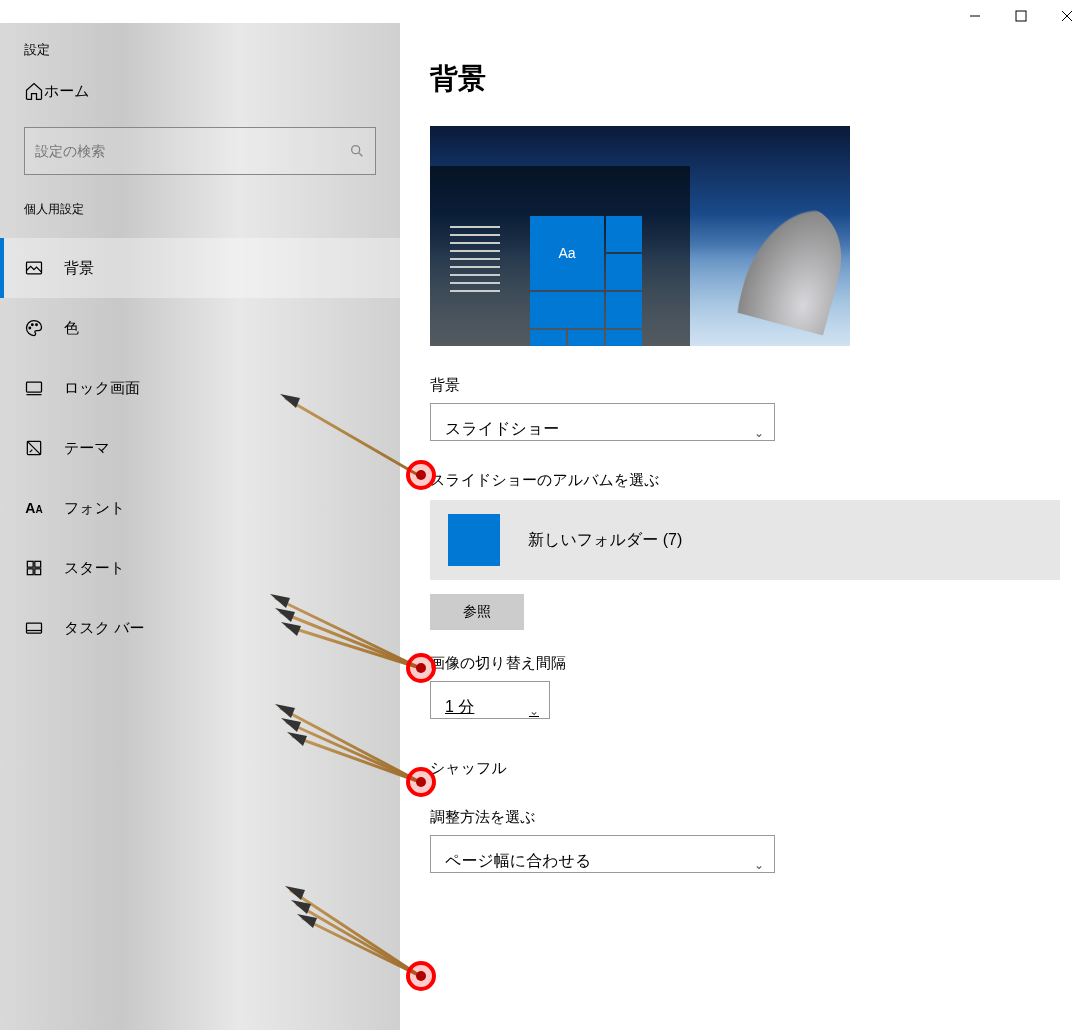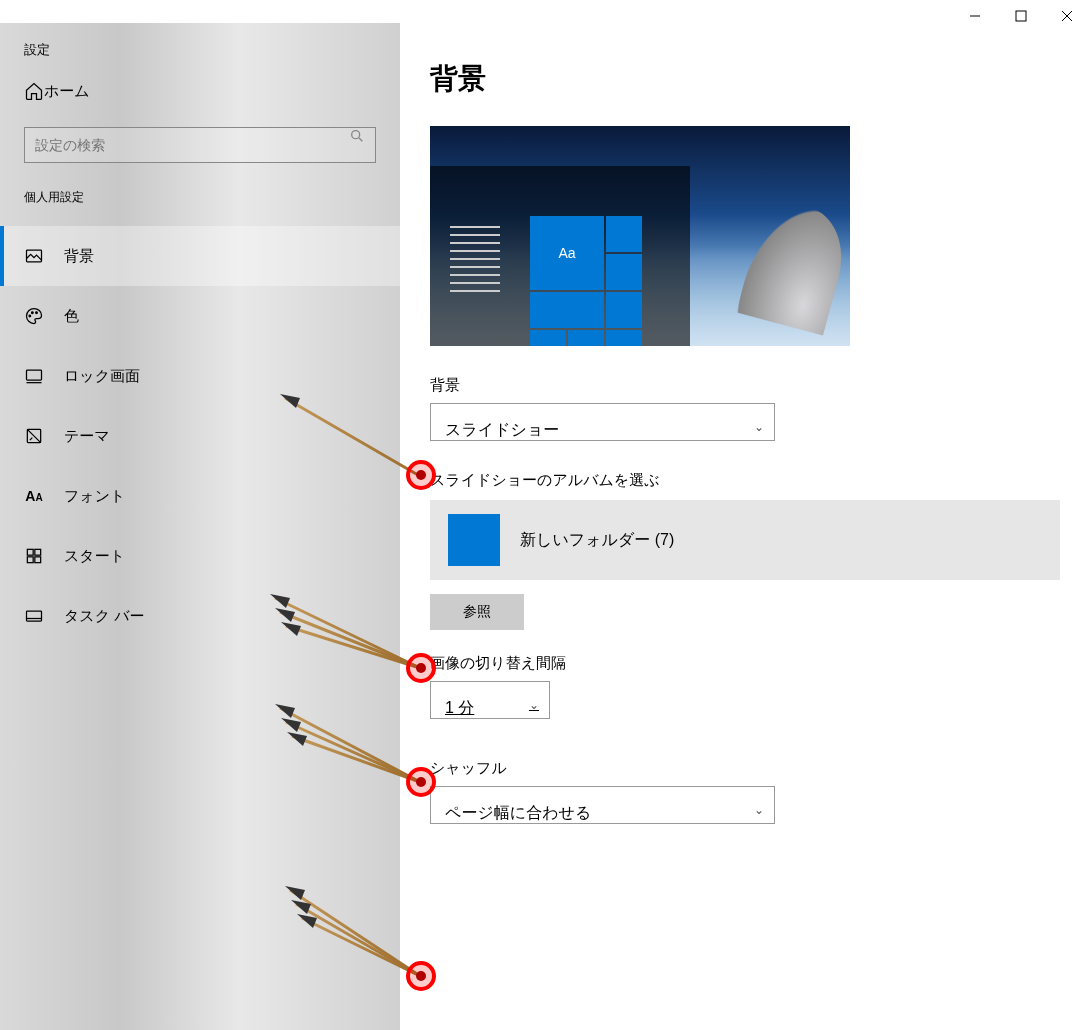--- a/index.html
+++ b/index.html
@@ -4,21 +4,21 @@
 <style>
 * { margin: 0; padding: 0; box-sizing: border-box; font-family: "Yu Gothic UI", "Meiryo", sans-serif; }
 body { width: 1090px; height: 1030px; background: #fff; display: flex; overflow: hidden; position: relative; }
 
 
 .sidebar { width: 400px; height: 100%; background: linear-gradient(90deg, #d9d9d9 0%, #c8c8c8 30%, #e8e8e8 60%, #d0d0d0 100%); position: relative; margin-top: 23px; }
 .sidebar-title { font-size: 13px; padding: 18px 0 0 24px; color: #000; }
 .home-row { display: flex; align-items: center; padding: 22px 0 18px 24px; gap: 0; cursor: pointer; }
 .home-row .icon { width: 20px; height: 20px; }
 .home-row .label { font-size: 15px; }
-.search-box { margin: 8px 24px 22px 24px; height: 36px; border: 1px solid #888; background: rgba(255,255,255,0.15); display: flex; padding: 0 10px; }
+.search-box { margin: 8px 24px 22px 24px; height: 48px; border: 1px solid #888; background: rgba(255,255,255,0.15); display: flex; align-items: center; padding: 0 10px; }
 .search-box input { flex: 1; border: none; background: transparent; font-size: 14px; color: #555; outline: none; }
 .search-box .search-icon { width: 16px; height: 16px; opacity: 0.5; }
 .category-title { font-size: 12px; font-weight: 400; padding: 4px 0 20px 24px; }
 .nav-item { display: flex; align-items: center; height: 60px; padding-left: 24px; gap: 20px; cursor: pointer; }
 .nav-item .icon { width: 20px; height: 20px; display: flex; align-items: center; justify-content: center; }
 .nav-item .label { font-size: 15px; }
 .nav-item.active { background: rgba(255,255,255,0.35); border-left: 4px solid #0078d4; padding-left: 20px; }
 
 
 .main { flex: 1; padding: 0 30px 30px 30px; overflow-y: auto; position: relative; }
@@ -32,26 +32,26 @@
 .preview .taskbar { position: absolute; bottom: 0; left: 0; width: 260px; height: 180px; background: rgba(0,0,0,0.6); }
 .preview .lines { position: absolute; left: 20px; top: 60px; display: flex; flex-direction: column; gap: 6px; }
 .preview .lines span { display: block; width: 50px; height: 2px; background: #ccc; }
 .preview .tiles { position: absolute; left: 100px; top: 50px; display: grid; grid-template-columns: repeat(3, 36px); grid-auto-rows: 36px; gap: 2px; }
 .preview .tile { background: #0078d4; }
 .preview .tile.big { grid-column: span 2; grid-row: span 2; display: flex; align-items: center; justify-content: center; color: #fff; font-size: 14px; }
 .preview .wing { position: absolute; right: 10px; bottom: 20px; width: 90px; height: 120px; background: radial-gradient(ellipse at 70% 80%, #d8d8dc 0%, #888 70%, transparent 72%); border-radius: 50% 50% 0 0; transform: rotate(15deg); }
 
 .section-label { font-size: 15px; margin-top: 30px; margin-bottom: 8px; }
 
-.dropdown { height: 38px; border: 1.5px solid #999; display: inline-flex; align-items: flex-start; padding: 16px 10px 0 14px; background: #fff; cursor: pointer; min-width: 120px; }
+.dropdown { height: 38px; border: 1.5px solid #999; display: inline-flex; align-items: flex-end; padding: 0 10px 0 14px; background: #fff; cursor: pointer; min-width: 120px; }
 .dropdown.wide { width: 345px; justify-content: space-between; }
 .dropdown.small { width: 88px; justify-content: space-between; text-decoration: underline; }
 .dropdown .chev { font-size: 12px; color: #555; margin-left: 10px; }
 
-.album-row { margin-top: 10px; background: #e6e6e6; padding: 14px 18px; display: flex; align-items: center; gap: 20px; }
+.album-row { margin-top: 10px; background: #e6e6e6; padding: 14px 18px; display: flex; align-items: center; gap: 28px; }
 .album-row .folder-icon { width: 52px; height: 52px; background: #0078d4; }
 .browse-btn { margin-top: 14px; width: 94px; height: 36px; background: #ccc; border: none; font-size: 14px; cursor: pointer; }
 
 .toggle-row { display: flex; align-items: center; gap: 12px; margin-top: 10px; }
 .toggle { width: 44px; height: 20px; border: 1.5px solid #333; border-radius: 10px; position: relative; cursor: pointer; }
 .toggle .knob { position: absolute; left: 3px; top: 2.5px; width: 12px; height: 12px; background: #333; border-radius: 50%; }
 
 
 .anno-circle { position: absolute; width: 30px; height: 30px; border: 4px solid #ff0000; border-radius: 50%; background: rgba(255,0,0,0.2); z-index: 10; }
 .anno-circle::after { content: ''; position: absolute; left: 6px; top: 6px; width: 10px; height: 10px; background: #b00000; border-radius: 50%; }
@@ -210,20 +210,21 @@
   <button class="browse-btn">参照</button>
 
   <div class="section-label" style="margin-top:24px">画像の切り替え間隔</div>
   <div class="dropdown small">
     <span>1 分</span>
     <span class="chev">⌄</span>
   </div>
 
   <div class="section-label" style="margin-top:40px">シャッフル</div>
 
+  <div class="section-label">調整方法を選ぶ</div>
   <div class="dropdown wide">
     <span>ページ幅に合わせる</span>
     <span class="chev">⌄</span>
   </div>
 </div>
 
 <svg class="arrow-svg">
   <defs>
     <linearGradient id="wood" x1="0" y1="0" x2="1" y2="0">
       <stop offset="0%" stop-color="#c49a5a"></stop>

